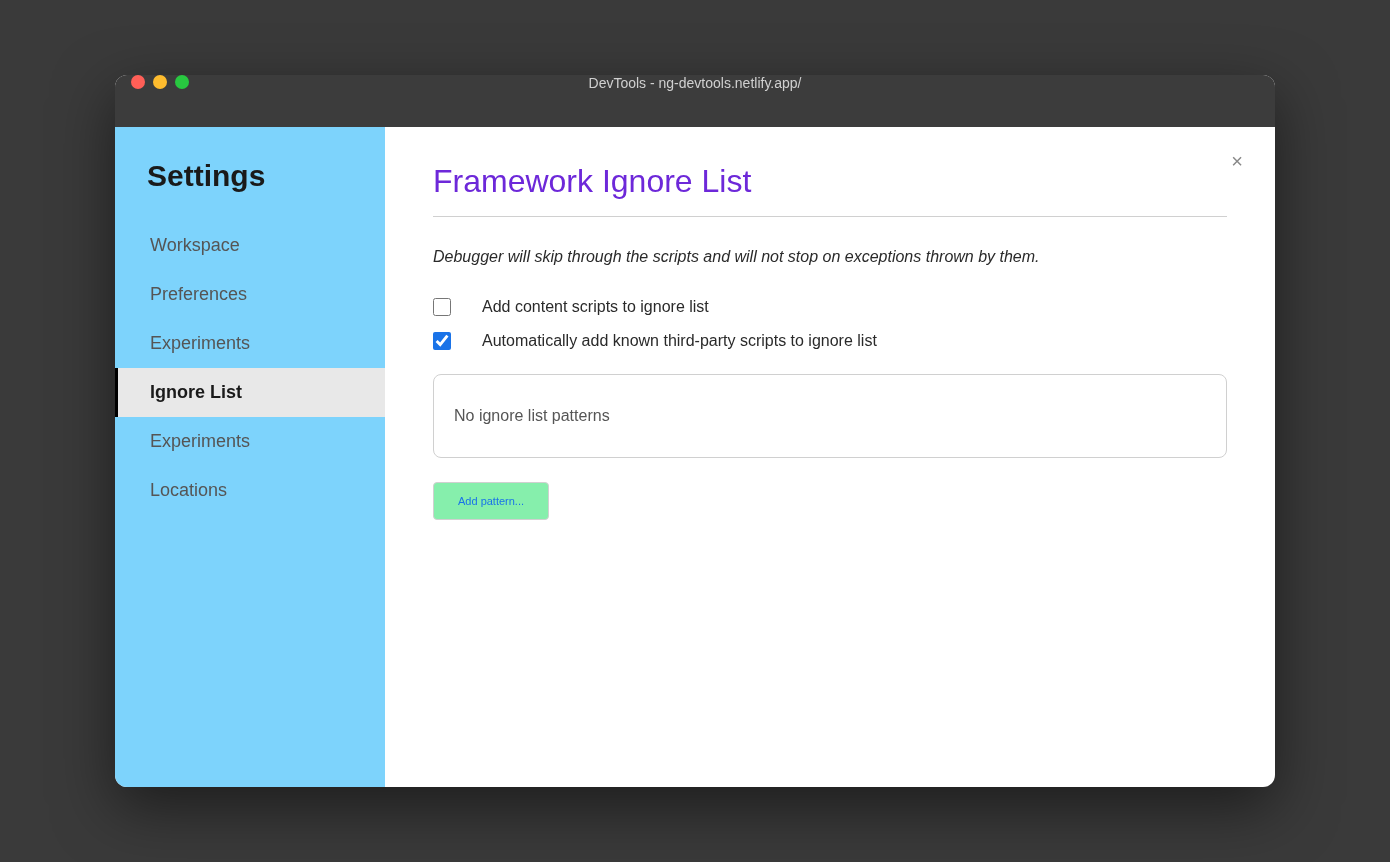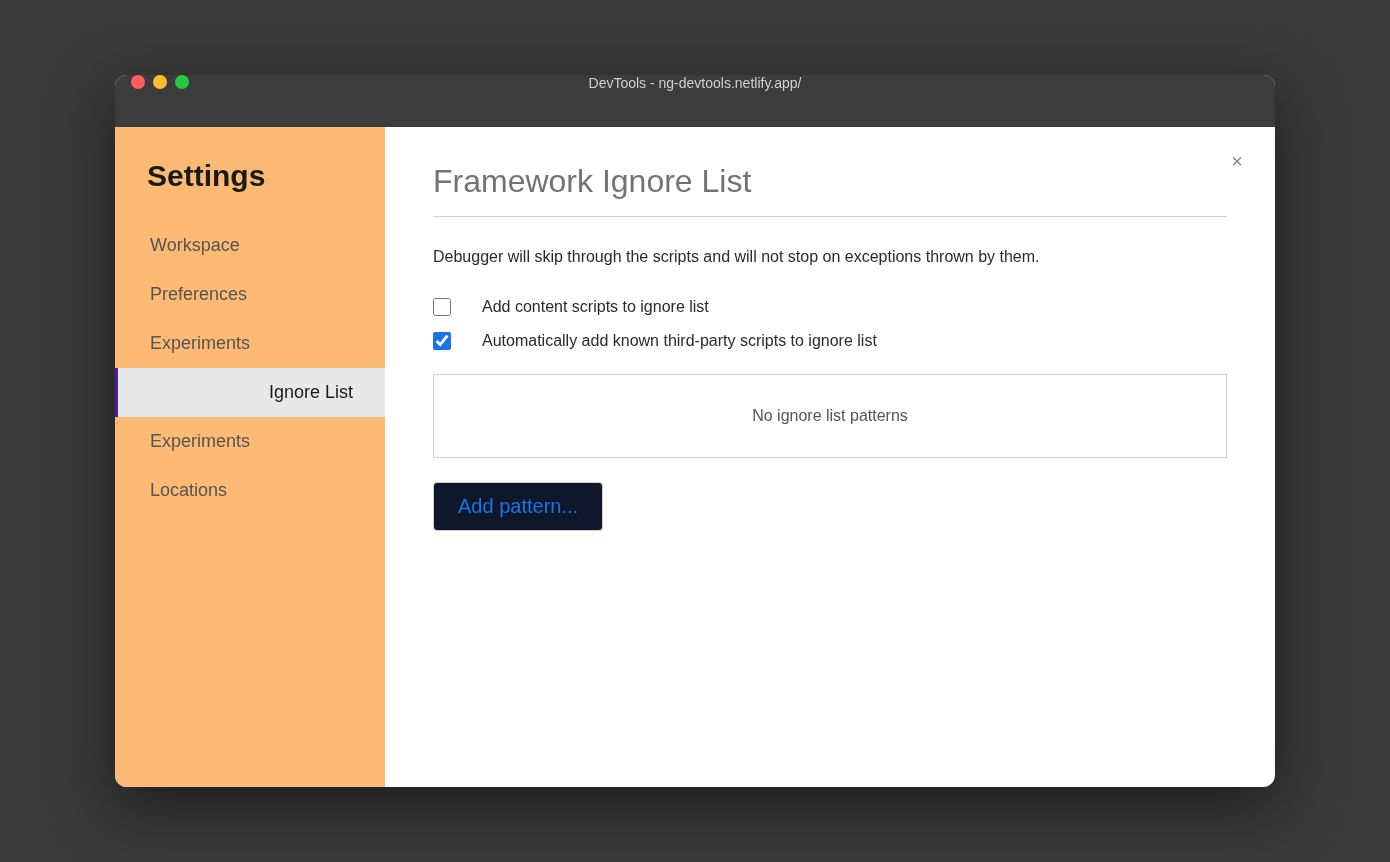--- a/index.html
+++ b/index.html
@@ -61,21 +61,21 @@
       font-weight: 500;
     }
 
     .content {
       display: flex;
       height: 660px;
     }
 
     .sidebar {
       width: 270px;
-      background: #fdba74;
+      background: #7dd3fc;
       padding: 32px 0 32px 0;
       flex-shrink: 0;
     }
 
     .sidebar-heading {
       font-size: 30px;
       font-weight: 600;
       color: #1a1a1a;
       padding: 0 32px 28px 32px;
     }
@@ -84,23 +84,22 @@
       padding: 14px 32px;
       font-size: 18px;
       color: #555555;
       cursor: pointer;
       border-left: 3px solid transparent;
     }
 
     .sidebar-item.active {
       background: #e8e8e8;
       color: #1a1a1a;
-      font-weight: 400;
-      border-left: 3px solid #4c1d95;
-      text-align: right;
+      font-weight: 700;
+      border-left: 3px solid #000000;
     }
 
     .main {
       flex: 1;
       padding: 36px 48px;
       position: relative;
       overflow-y: auto;
     }
 
     .close-btn {
@@ -115,36 +114,37 @@
       width: 28px;
       height: 28px;
       display: flex;
       align-items: center;
       justify-content: center;
     }
 
     .section-title {
       font-size: 32px;
       font-weight: 500;
-      color: #737373;
+      color: #6d28d9;
       margin-bottom: 16px;
     }
 
     .divider {
       border: none;
       border-top: 1px solid #d0d0d0;
       margin-bottom: 28px;
     }
 
     .description {
       font-size: 16px;
       color: #2a2a2a;
       line-height: 1.55;
       margin-bottom: 28px;
       max-width: 720px;
+      font-style: italic;
     }
 
     .checkbox-row {
       display: flex;
       align-items: center;
       gap: 31px;
       margin-bottom: 16px;
     }
 
     .checkbox-row input[type="checkbox"] {
@@ -155,36 +155,36 @@
       flex-shrink: 0;
     }
 
     .checkbox-label {
       font-size: 16px;
       color: #2a2a2a;
     }
 
     .ignore-list-box {
       border: 1px solid #d0d0d0;
-      border-radius: 0;
+      border-radius: 8px;
       padding: 32px 20px;
-      text-align: center;
+      text-align: left;
       color: #555555;
       font-size: 16px;
       margin-top: 24px;
       margin-bottom: 24px;
       max-width: 820px;
     }
 
     .add-pattern-btn {
-      background: #0f172a;
+      background: #86efac;
       border: 1px solid #d0d0d0;
       border-radius: 4px;
       padding: 12px 24px;
-      font-size: 20px;
+      font-size: 11px;
       color: #1a73e8;
       cursor: pointer;
       font-weight: 500;
     }
   </style>
 </head>
 <body>
 
 <div class="window">
 

